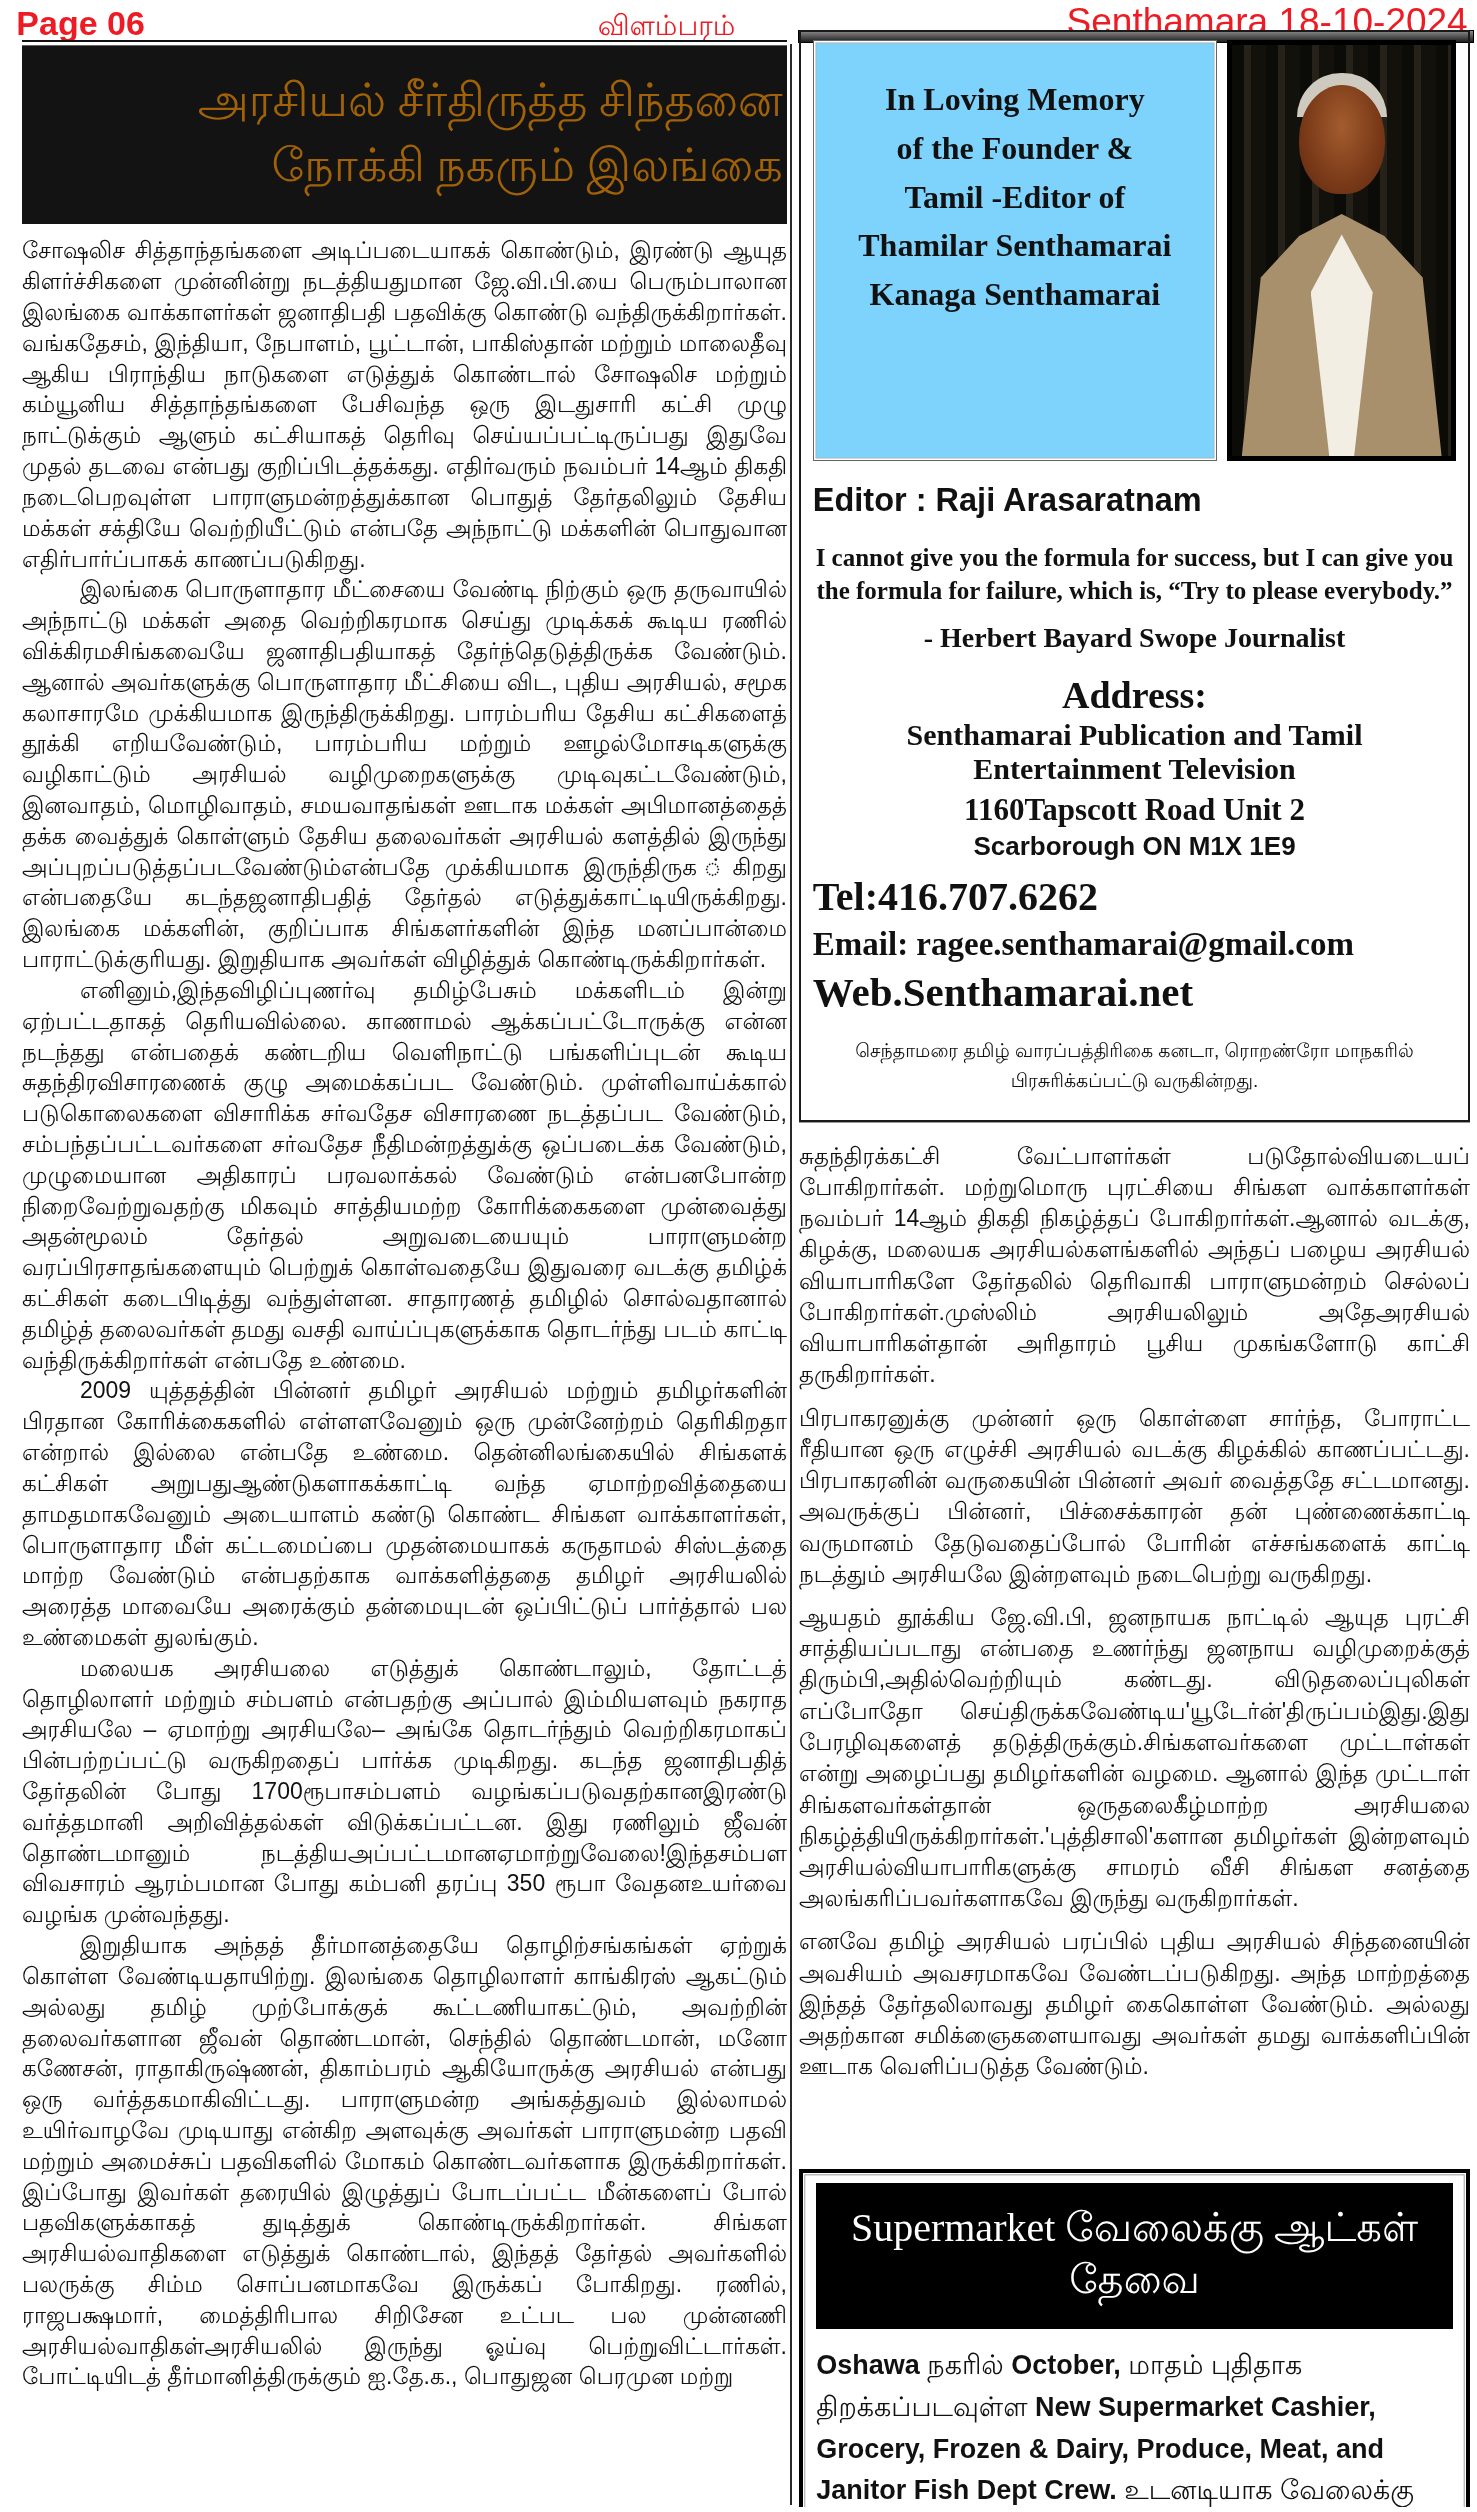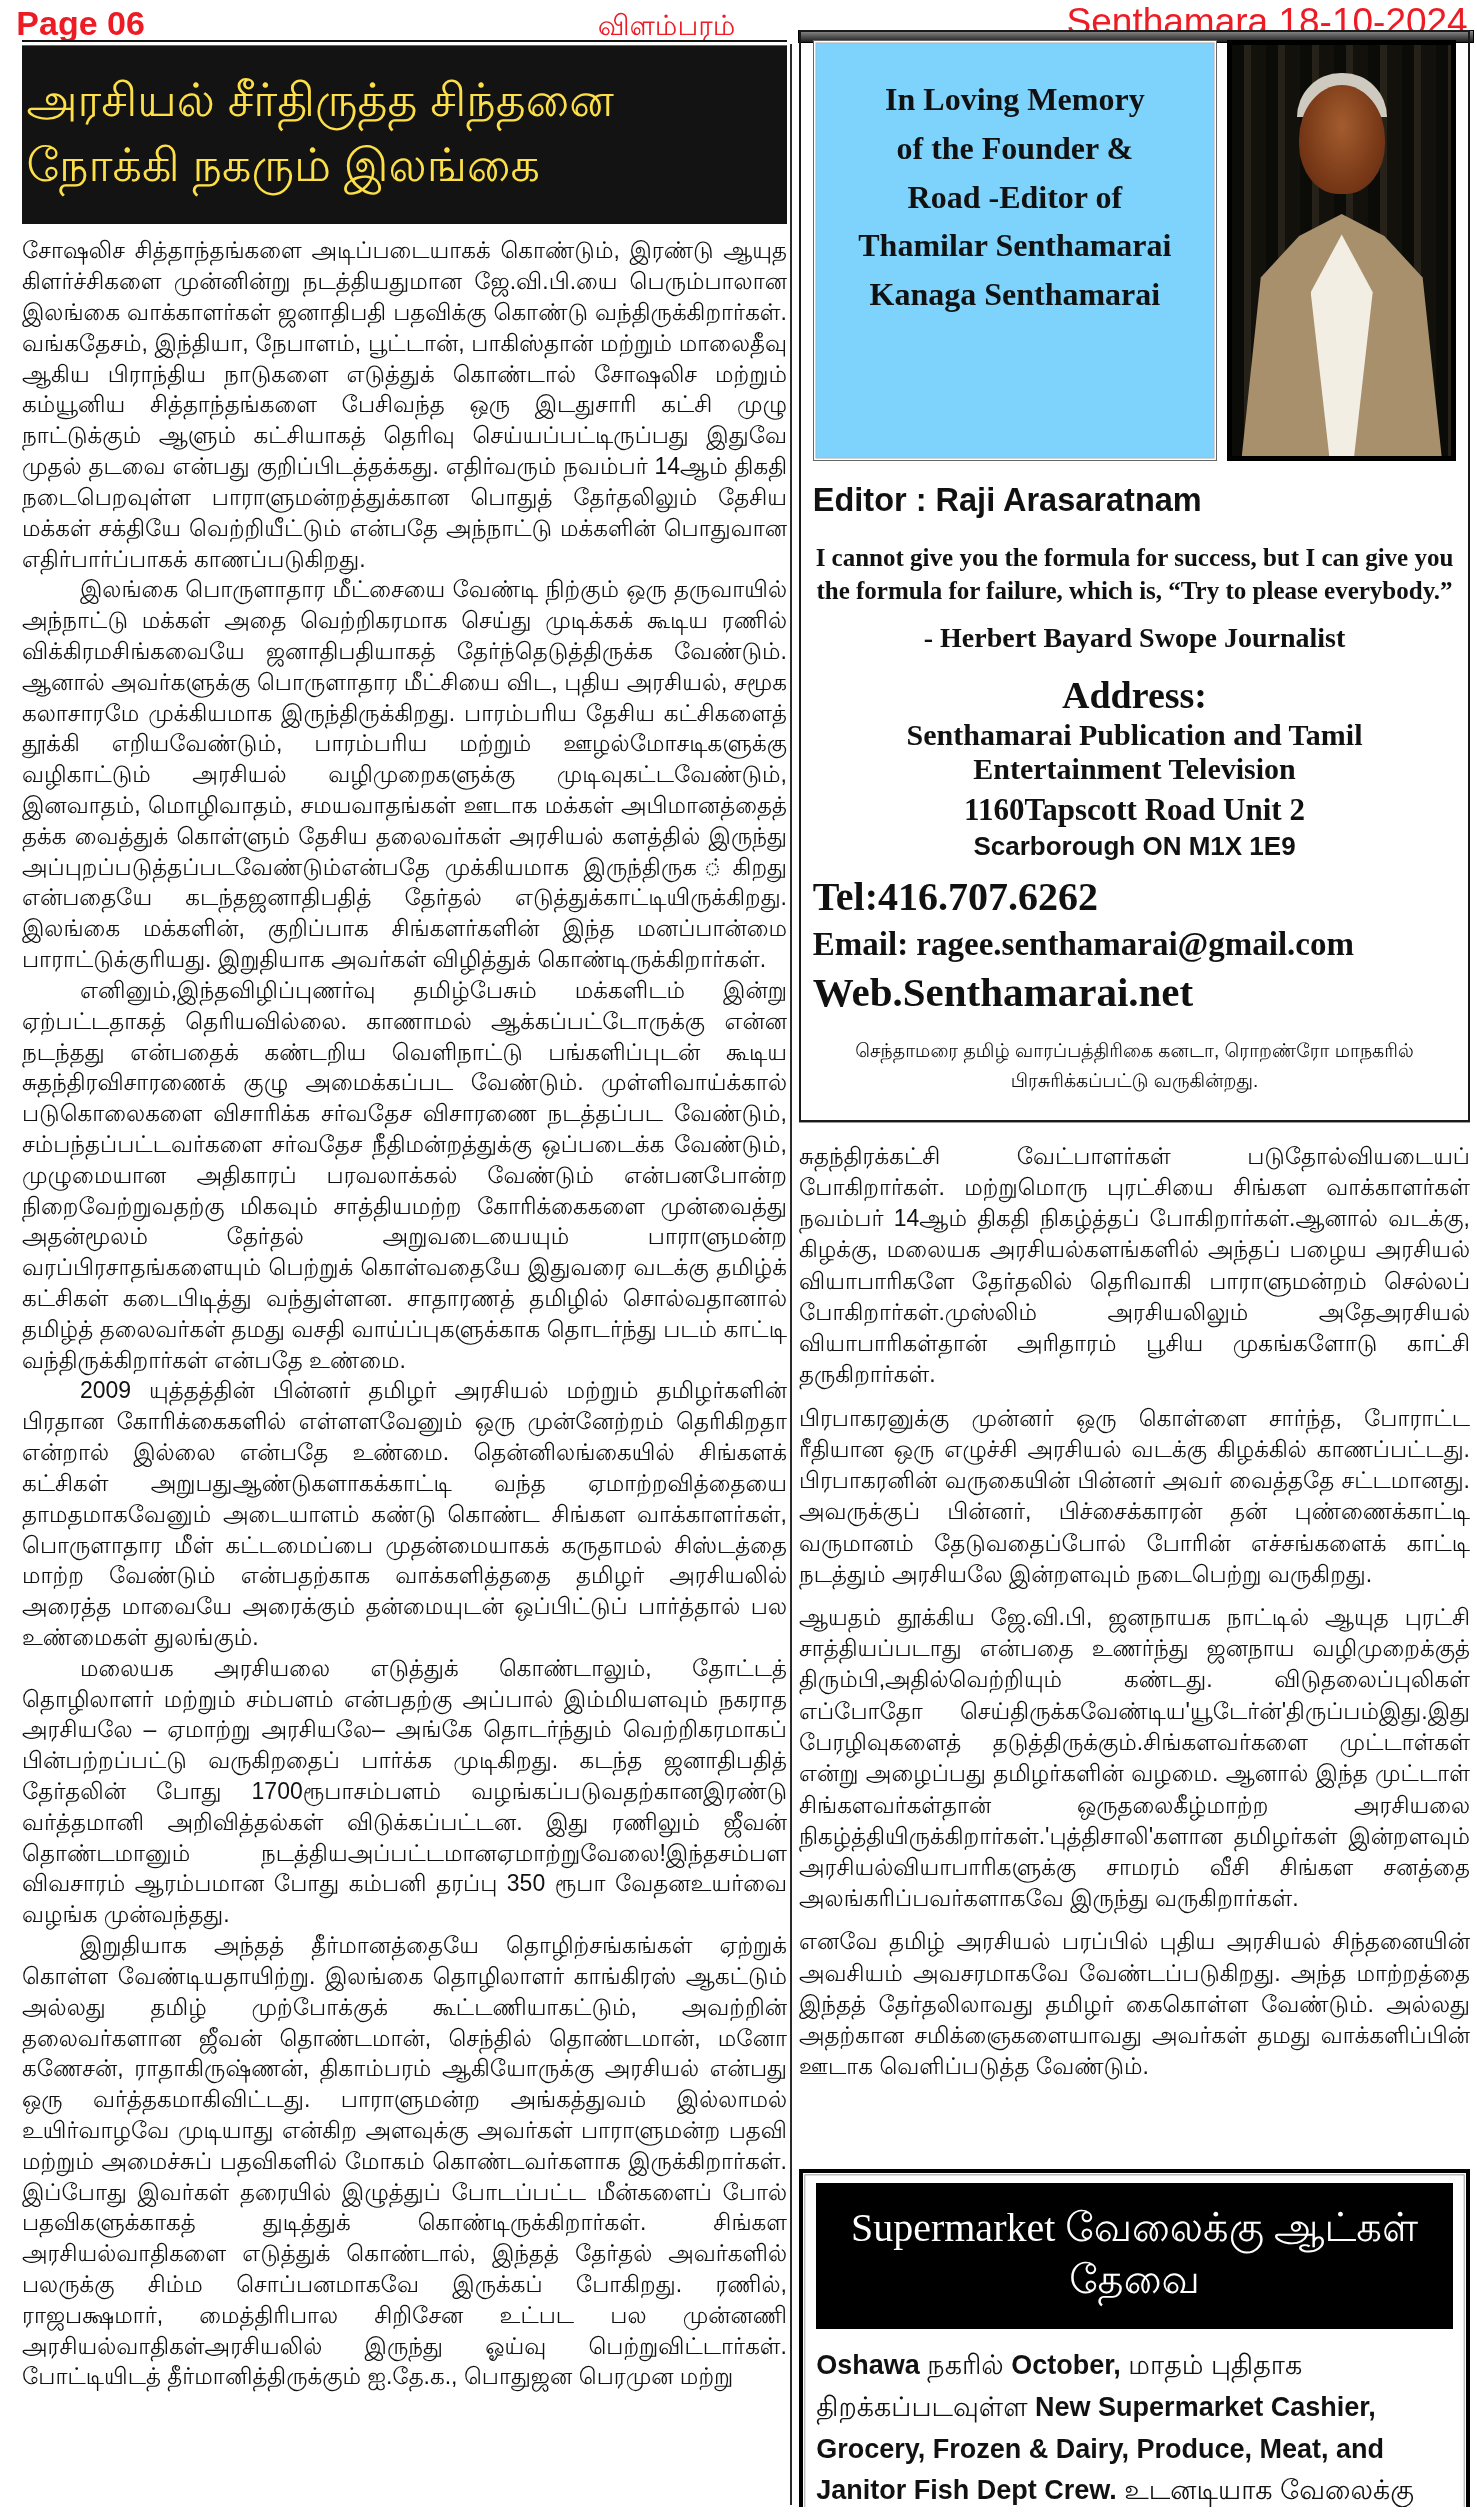--- a/index.html
+++ b/index.html
@@ -11,21 +11,21 @@
   
   .hdr-left{position:absolute;left:16.3px;top:4.4px;font-size:34px;font-weight:bold;color:var(--red);}
   .hdr-center{position:absolute;left:482px;width:369px;top:10.3px;text-align:center;font-size:28px;color:var(--red);}
   .hdr-right{position:absolute;right:10.3px;top:1px;font-size:37px;font-weight:normal;color:var(--red);}
   .rule-left{position:absolute;left:22px;top:40px;width:765px;height:3px;border-top:2.2px solid #111;border-bottom:0.7px solid #666;}
   .rule-right{position:absolute;left:798px;top:29.6px;width:674px;height:11px;background:linear-gradient(#8a8a8a,#1d1d1d);border:0.7px solid #000;}
   .col-divider{position:absolute;left:790px;top:44px;height:2461px;width:1.5px;background:#2a2a2a;}
 
   
   .left-col{position:absolute;left:22px;top:46px;width:765px;height:2463px;overflow:hidden;}
-  .title-box{background:#131313;color:#fde047;text-align:left;padding:22px 4.4px 25px;font-size:46px;line-height:1.42;}
+  .title-box{background:#131313;color:#a16207;text-align:right;padding:22px 4.4px 25px;font-size:46px;line-height:1.42;font-family:Liberation Serif, serif;}
   .left-body{margin-top:11.8px;font-size:23px;line-height:1.34;text-align:justify;}
   .left-body p{margin:0;text-indent:58px;}
   .left-body p.nofirst{text-indent:0;}
 
   
   .right-col{position:absolute;left:799px;top:29.6px;width:671px;height:2477px;overflow:hidden;}
   .info-box{border:2.2px solid #1a1a1a;outline:0.7px solid #999;padding:8.9px 11.8px 5.9px;height:1092px;box-sizing:border-box;overflow:hidden;}
   .memorial-row{display:flex;gap:10.3px;align-items:stretch;}
   .memorial-box{flex:1;background:#7dd3fc;border:1.5px solid #666;box-shadow:inset 0 0 0 1.5px #fff, inset 0 0 0 2.2px #aaa;
     text-align:center;font-family:"Liberation Serif",serif;font-weight:bold;font-size:32px;line-height:1.52;padding:34px 3px 0;}
@@ -88,21 +88,21 @@
   </div>
 </section>
 
 <section class="right-col">
 
   <div class="info-box">
     <div class="memorial-row">
       <div class="memorial-box">
         <div>In Loving Memory</div>
         <div>of the  Founder &amp;</div>
-        <div>Road -Editor of</div>
+        <div>Tamil -Editor of</div>
         <div>Thamilar Senthamarai</div>
         <div>Kanaga  Senthamarai</div>
       </div>
       <div class="photo-frame">
         <div class="person-hair"></div>
         <div class="person-head"></div>
         <div class="person-suit"></div>
         <div class="person-shirt"></div>
       </div>
     </div>

